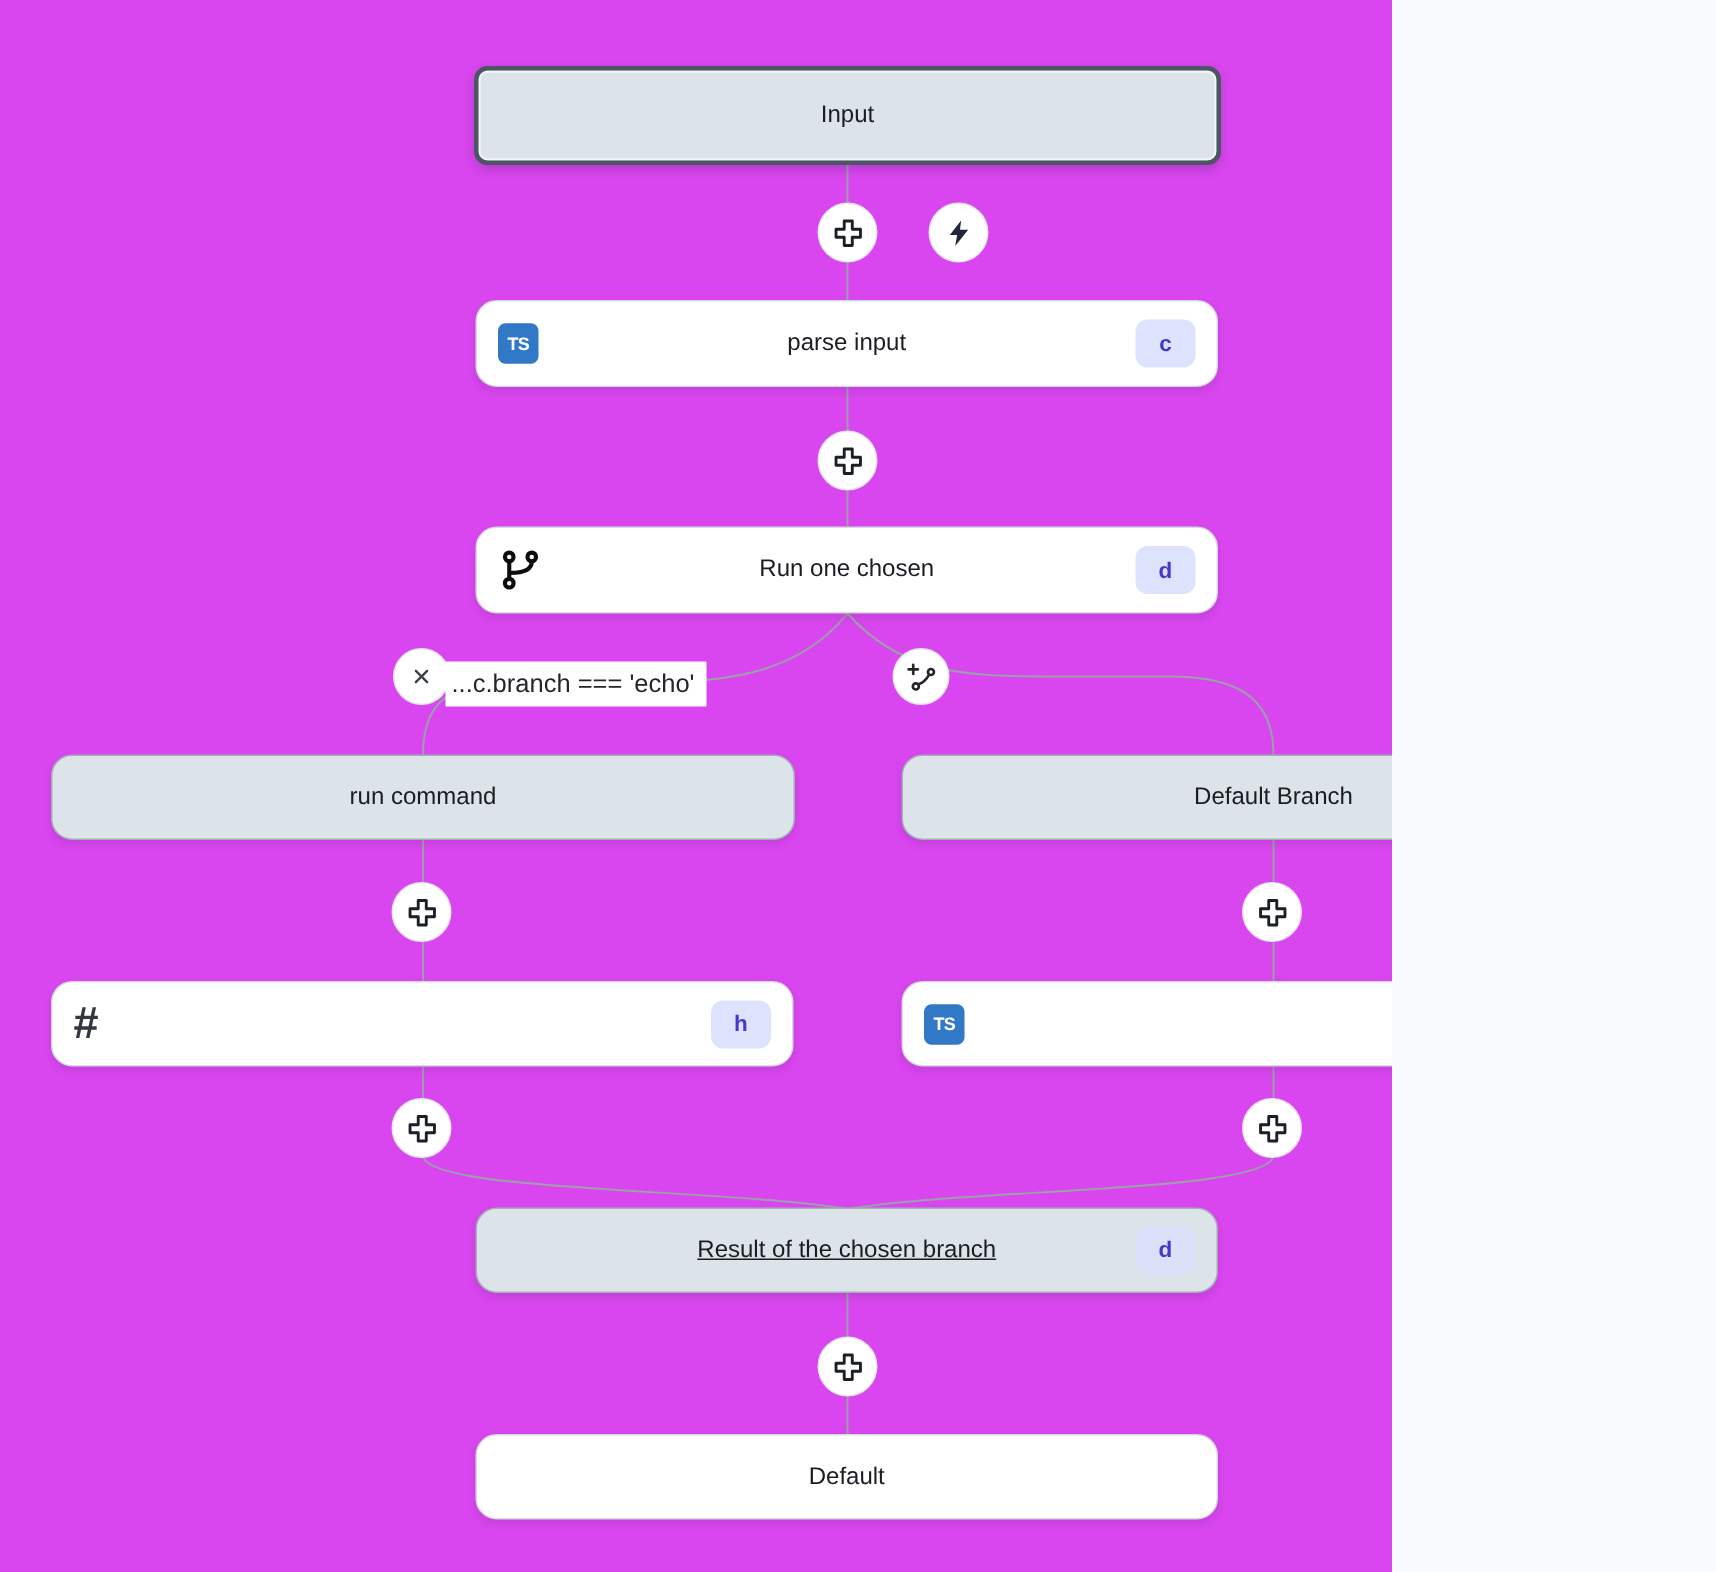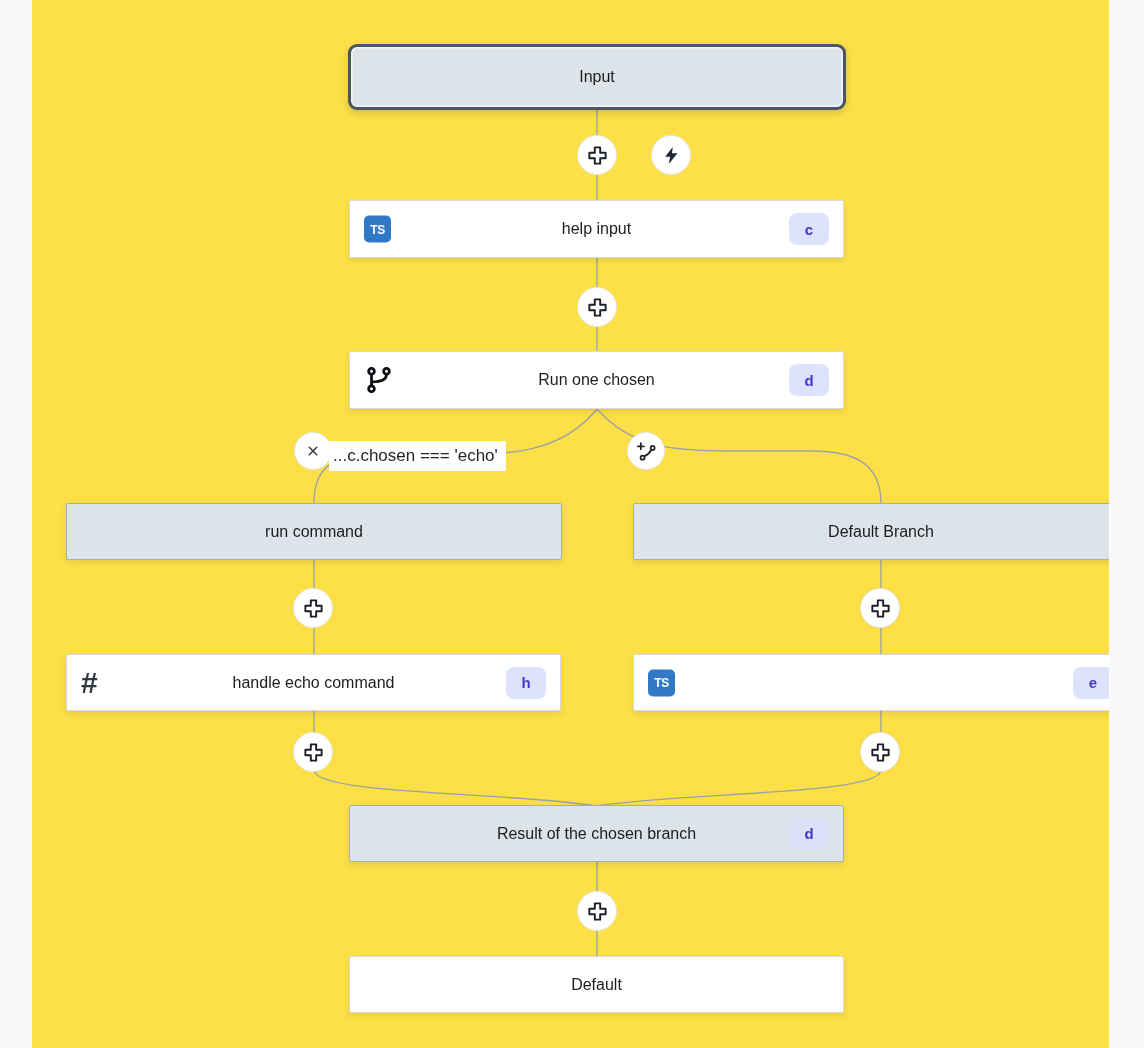--- a/index.html
+++ b/index.html
@@ -2,33 +2,32 @@
 <html><head>
 <meta charset="utf-8">
 <style>
   html,body{margin:0;padding:0;}
   body{
     font-family:"Liberation Sans", sans-serif;
     background:#f8f9fa;
   }
   .canvas{
     position:relative;
-    width:1077px;height:1048px;
-    background:#fde047;
+    width:928px;height:1048px;
+    background:#d946ef;
     overflow:hidden;
-    margin-left:32px;
   }
   .edges{position:absolute;left:0;top:0;z-index:1;}
   .edges path{stroke:#9aa1a8;stroke-width:1.3;fill:none;}
 
   .node{
     position:absolute;z-index:2;
     display:flex;align-items:center;justify-content:center;
     font-size:16px;color:#1a1d21;
-    border-radius:2px;
+    border-radius:14px;
     box-sizing:border-box;
     cursor:pointer;
   }
   .node .title{flex:1;text-align:center;}
   .white{
     background:#ffffff;
     border:1px solid #d7dbe0;
     box-shadow:0 3px 6px rgba(15,23,42,.10);
   }
   .gray{
@@ -117,21 +116,21 @@
   <div class="circle-btn d40" style="left:619px;top:135px;">
     <span style="display:flex;">
       <svg width="21" height="21" viewBox="0 0 24 24">
         <polygon points="13.4,2.2 4.8,13.4 10.4,13.4 8.9,21.8 18.8,9.4 12.6,9.4" fill="#1d2737"></polygon>
       </svg>
     </span>
   </div>
 
   <div class="node white" style="left:317px;top:200px;width:495px;height:58px;">
     <span class="node-icon ts-icon">TS</span>
-    <span class="title">help input</span>
+    <span class="title">parse input</span>
     <span class="badge">c</span>
   </div>
 
   <div class="circle-btn d40" style="left:545px;top:287px;">
     <span style="display:flex;">
       <svg width="23" height="23" viewBox="0 0 24 24">
         <path d="M9.2 3.5 h5.6 v5.7 h5.7 v5.6 h-5.7 v5.7 h-5.6 v-5.7 H3.5 V9.2 h5.7 Z" fill="#ffffff" stroke="#1b2026" stroke-width="2" stroke-linejoin="round"></path>
       </svg>
     </span>
   </div>
@@ -151,21 +150,21 @@
   </div>
 
   <div class="circle-btn d38" style="left:262px;top:432px;">
     <span style="display:flex;">
       <svg width="20" height="20" viewBox="0 0 24 24" stroke="#3a4048" stroke-width="1.9" stroke-linecap="round" fill="none">
         <path d="M7.5 7.5 L16.5 16.5"></path>
           <path d="M16.5 7.5 L7.5 16.5"></path>
       </svg>
     </span>
   </div>
-  <div class="cond-label">...c.chosen === 'echo'</div>
+  <div class="cond-label">...c.branch === 'echo'</div>
 
   <div class="circle-btn d38" style="left:595px;top:432px;">
     <span style="display:flex;">
       <svg width="21" height="21" viewBox="0 0 24 24" fill="none" stroke="#22262b" stroke-width="2" stroke-linecap="round">
         <path d="M5.5 2.5 V9.5"></path>
           <path d="M2 6 H9"></path>
         <circle cx="7.5" cy="19" r="2.3"></circle>
         <circle cx="19" cy="8" r="2.3"></circle>
         <path d="M9.6 17.4 C13 16 15.8 13.2 17.4 10.3"></path>
       </svg>
@@ -189,21 +188,20 @@
   <div class="circle-btn d40" style="left:828px;top:588px;">
     <span style="display:flex;">
       <svg width="23" height="23" viewBox="0 0 24 24">
         <path d="M9.2 3.5 h5.6 v5.7 h5.7 v5.6 h-5.7 v5.7 h-5.6 v-5.7 H3.5 V9.2 h5.7 Z" fill="#ffffff" stroke="#1b2026" stroke-width="2" stroke-linejoin="round"></path>
       </svg>
     </span>
   </div>
 
   <div class="node white" style="left:34px;top:654px;width:495px;height:57px;">
     <span class="node-icon hash-icon">#</span>
-    <span class="title">handle echo command</span>
     <span class="badge">h</span>
   </div>
   <div class="node white" style="left:601px;top:654px;width:495px;height:57px;">
     <span class="node-icon ts-icon">TS</span>
     <span class="badge">e</span>
   </div>
 
   <div class="circle-btn d40" style="left:261px;top:732px;">
     <span style="display:flex;">
       <svg width="23" height="23" viewBox="0 0 24 24">
@@ -212,21 +210,21 @@
     </span>
   </div>
   <div class="circle-btn d40" style="left:828px;top:732px;">
     <span style="display:flex;">
       <svg width="23" height="23" viewBox="0 0 24 24">
         <path d="M9.2 3.5 h5.6 v5.7 h5.7 v5.6 h-5.7 v5.7 h-5.6 v-5.7 H3.5 V9.2 h5.7 Z" fill="#ffffff" stroke="#1b2026" stroke-width="2" stroke-linejoin="round"></path>
       </svg>
     </span>
   </div>
 
-  <div class="node gray" style="left:317px;top:805px;width:495px;height:57px;">
+  <div class="node gray" style="left:317px;top:805px;width:495px;height:57px;text-decoration:underline;">
     <span class="title">Result of the chosen branch</span>
     <span class="badge">d</span>
   </div>
 
   <div class="circle-btn d40" style="left:545px;top:891px;">
     <span style="display:flex;">
       <svg width="23" height="23" viewBox="0 0 24 24">
         <path d="M9.2 3.5 h5.6 v5.7 h5.7 v5.6 h-5.7 v5.7 h-5.6 v-5.7 H3.5 V9.2 h5.7 Z" fill="#ffffff" stroke="#1b2026" stroke-width="2" stroke-linejoin="round"></path>
       </svg>
     </span>

